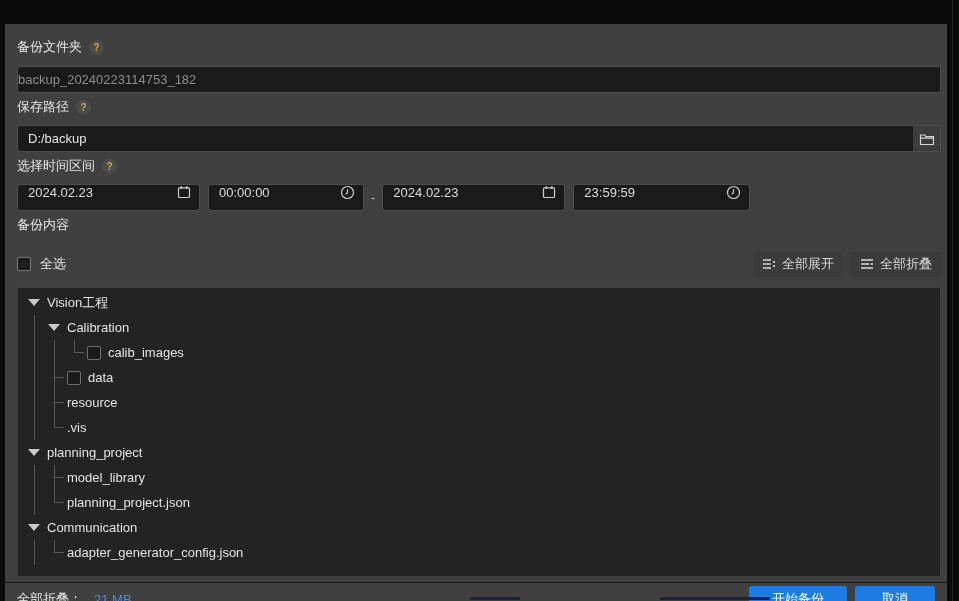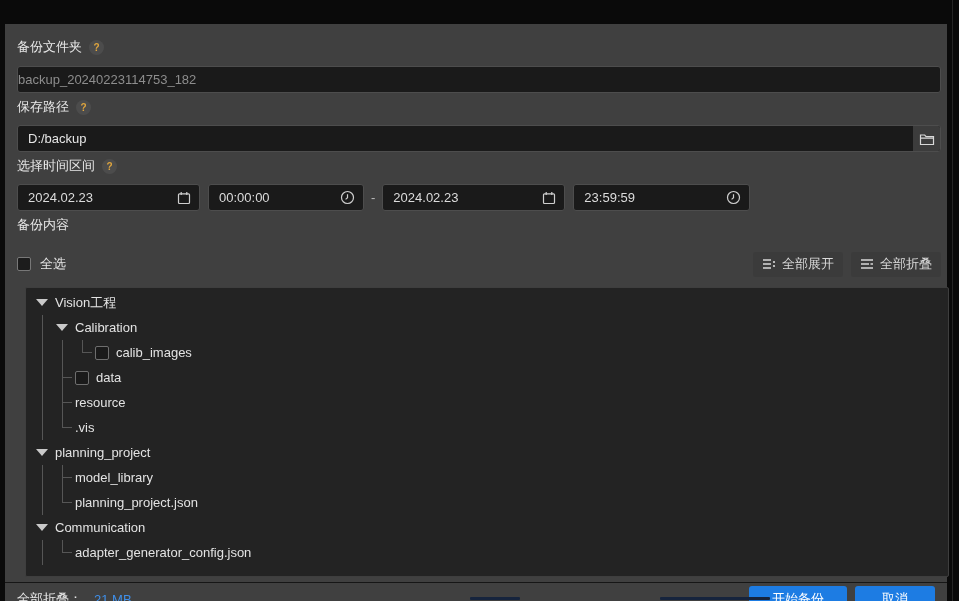--- a/index.html
+++ b/index.html
@@ -43,21 +43,21 @@
     color:#e6e6e6;font-size:13px;padding:0 10px;
   }
   .browse-btn{
     width:27px;background:#3c3c3c;border:none;margin:0;padding:0;
     display:flex;align-items:center;justify-content:center;cursor:pointer;
   }
 
   .dates-row{position:absolute;left:12px;top:160px;height:27px;display:flex;align-items:center;gap:8px;}
   .dt{
     box-sizing:border-box;height:27px;background:#1a1a1a;border:1px solid #4d4d4d;border-radius:3px;
-    display:flex;align-items:center;justify-content:space-between;padding:0 8px 0 10px;
+    display:flex;align-items:flex-start;justify-content:space-between;padding:0 8px 0 10px;
     color:#dcdcdc;font-size:13px;
   }
   .dt.w-date1{width:183px;} .dt.w-time1{width:156px;}
   .dt.w-date2{width:183px;} .dt.w-time2{width:177px;gap:25px;}
   .range-dash{color:#bdbdbd;font-size:13px;margin:0 -1px;}
 
   .select-row{
     position:absolute;left:12px;top:227px;width:924px;height:26px;
     display:flex;align-items:center;
   }
@@ -68,21 +68,21 @@
   }
   .check-label{font-size:13px;color:#e6e6e6;}
   .tool-btns{margin-left:auto;display:flex;gap:8px;}
   .tool-btn{
     height:25px;background:#3b3b3b;border:none;border-radius:2px;
     color:#d9d9d9;font-size:13px;display:flex;align-items:center;gap:6px;
     padding:0 9px;cursor:pointer;
   }
 
   .tree-panel{
-    position:absolute;left:20px;top:263px;box-sizing:border-box;width:924px;height:290px;
+    position:absolute;left:12px;top:263px;box-sizing:border-box;width:924px;height:290px;
     background:#232323;border:1px solid #3e3e3e;border-radius:2px;
     overflow:hidden;padding-top:2px;
   }
   .tree-row{position:relative;height:25px;display:flex;align-items:center;}
   .guide{position:absolute;top:0;bottom:0;width:1px;background:#565656;}
   .guide.half{bottom:auto;height:13px;}
   .guide-h{position:absolute;top:12px;height:1px;width:10px;background:#565656;}
   .tree-content{display:flex;align-items:center;position:relative;}
   .exp-box{width:19px;display:flex;align-items:center;flex:none;cursor:pointer;}
   .exp-tri{width:0;height:0;border-left:6px solid transparent;border-right:6px solid transparent;border-top:7px solid #c9c9c9;}

